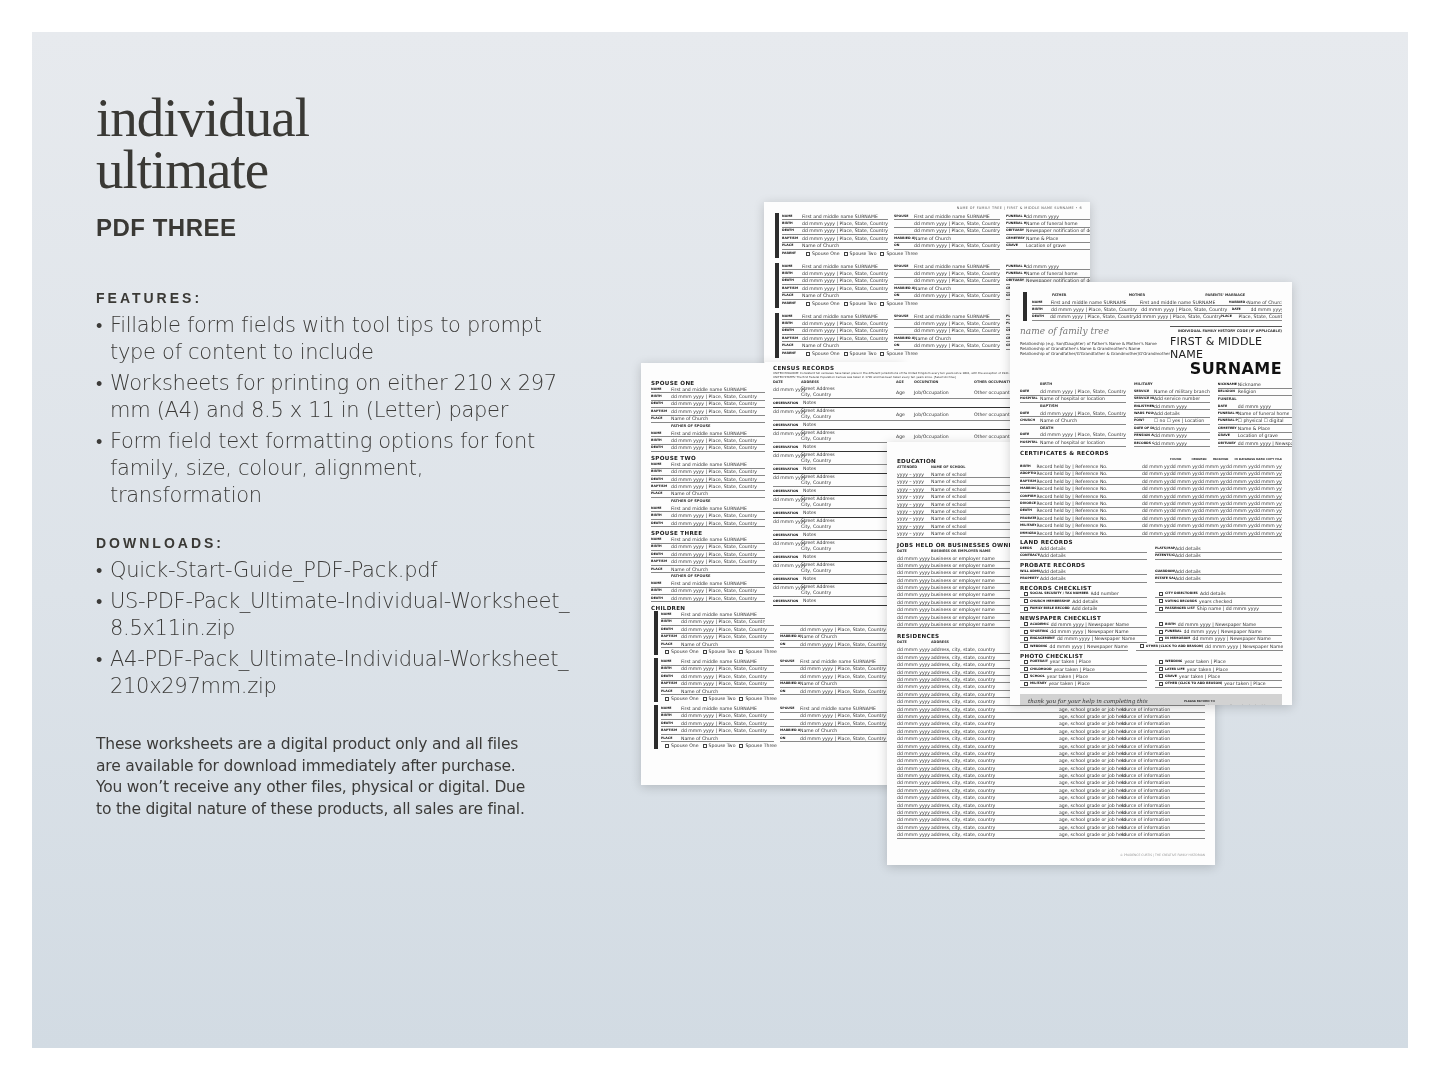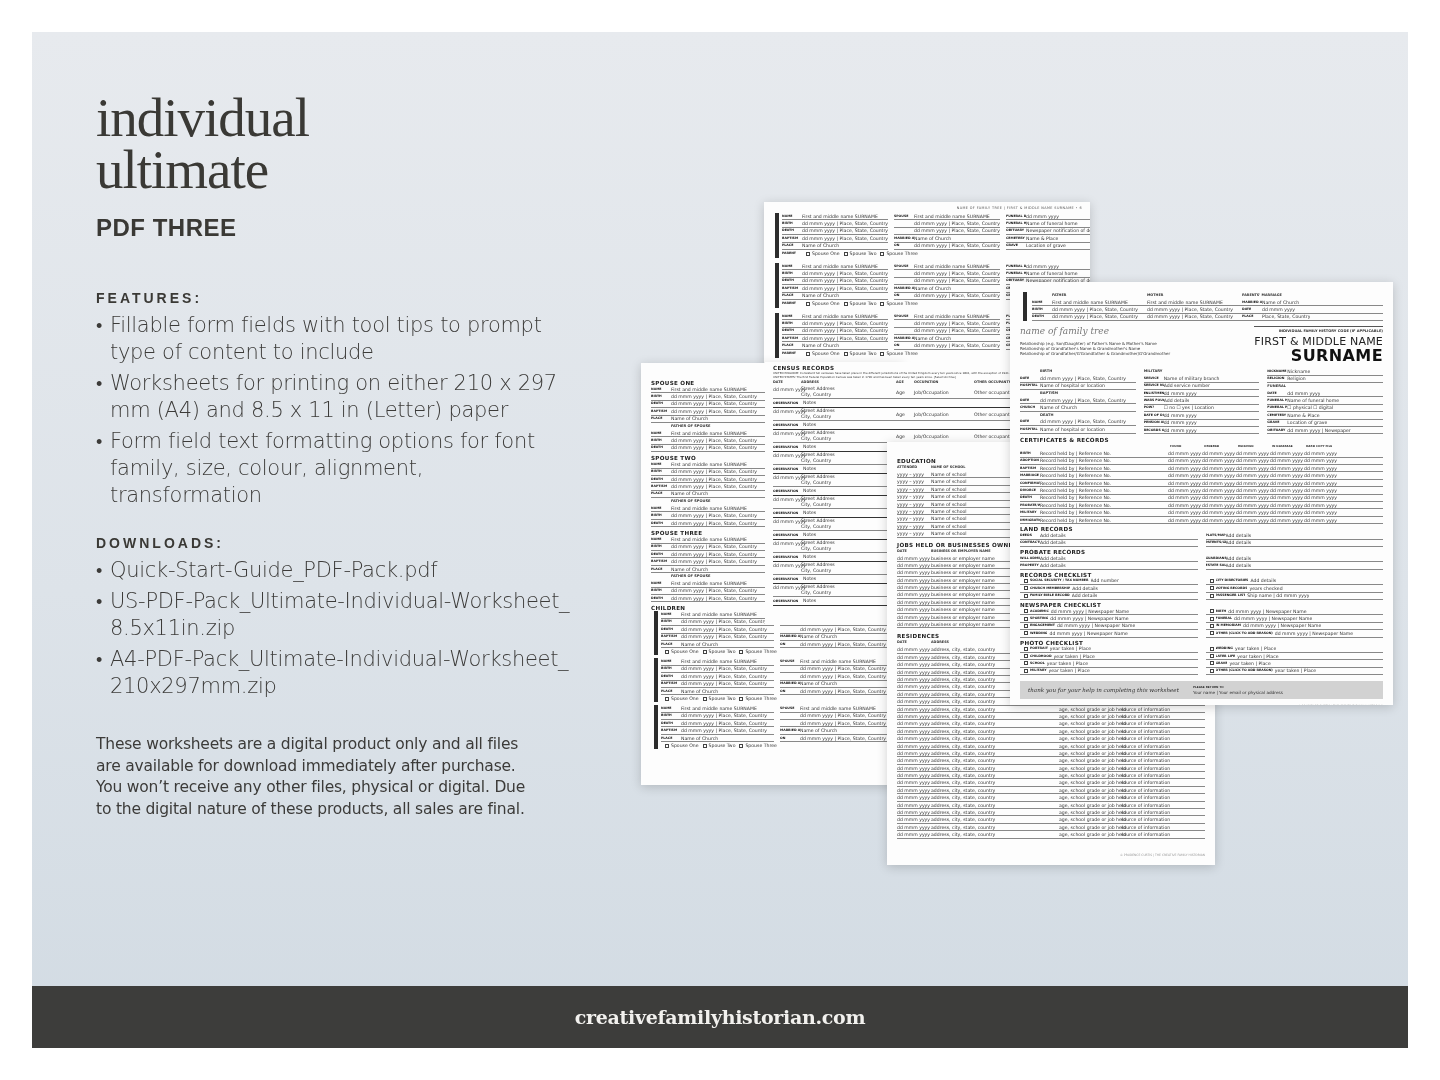--- a/index.html
+++ b/index.html
@@ -985,21 +985,21 @@
         <div class="mini" style="display: flex; border-bottom: 0.5px solid rgb(136, 136, 136); height: 7.4px;">
           <span style="width: 34px;">dd mmm yyyy</span>
           <span style="width: 128px;">address, city, state, country</span>
           <span style="width: 62px;">age, school grade or job held</span>
           <span style="width: 62px;">source of information</span>
         </div>
       </div>
     <div class="mini" style="position:absolute; right:10px; bottom:6px; font-size:3px; color:#999;">© PRUDENCE CURTIS | THE CREATIVE FAMILY HISTORIAN</div>
   </div>
 
-  <div class="page" id="pg-main" style="left:978px; top:250px; width:383px; height:423px; padding:10px 10px 0 10px;">
+  <div class="page" id="pg-main" style="left:978px; top:250px; width:282px; height:423px; padding:10px 10px 0 10px;">
     <div id="main-parents" class="block" style="padding-left:12px;">
       <div class="bar"></div>
     <div class="mini" style="display: flex; font-weight: bold; font-size: 3.4px; padding-left: 20px;">
           <span style="width: 95px;">FATHER</span>
           <span style="width: 95px;">MOTHER</span>
           <span style="width: 95px;">PARENTS' MARRIAGE</span>
         </div>
         <div class="mini-row mini">
           <span class="mini-lbl">NAME</span>
           <span style="width: 95px;">First and middle name SURNAME</span>
@@ -1418,16 +1418,13 @@
     <div class="thanks">
       <span class="thanks-txt">thank you for your help in completing this worksheet</span>
       <span class="mini" style="line-height:5px;">
         <span style="display:block; font-size:2.8px; font-weight:bold;">PLEASE RETURN TO</span>
         <span style="display:block; font-size:4.2px;">Your name | Your email or physical address</span>
       </span>
     </div>
     <div class="mini" style="text-align:right; font-size:3px; color:#999; margin-top:4px;">© PRUDENCE CURTIS | THE CREATIVE FAMILY HISTORIAN</div>
   </div>
 
-  <div class="footer-band">
-    <span class="footer-url">creativefamilyhistorian.com</span>
-  </div>
 </div>
 
 </body></html>

